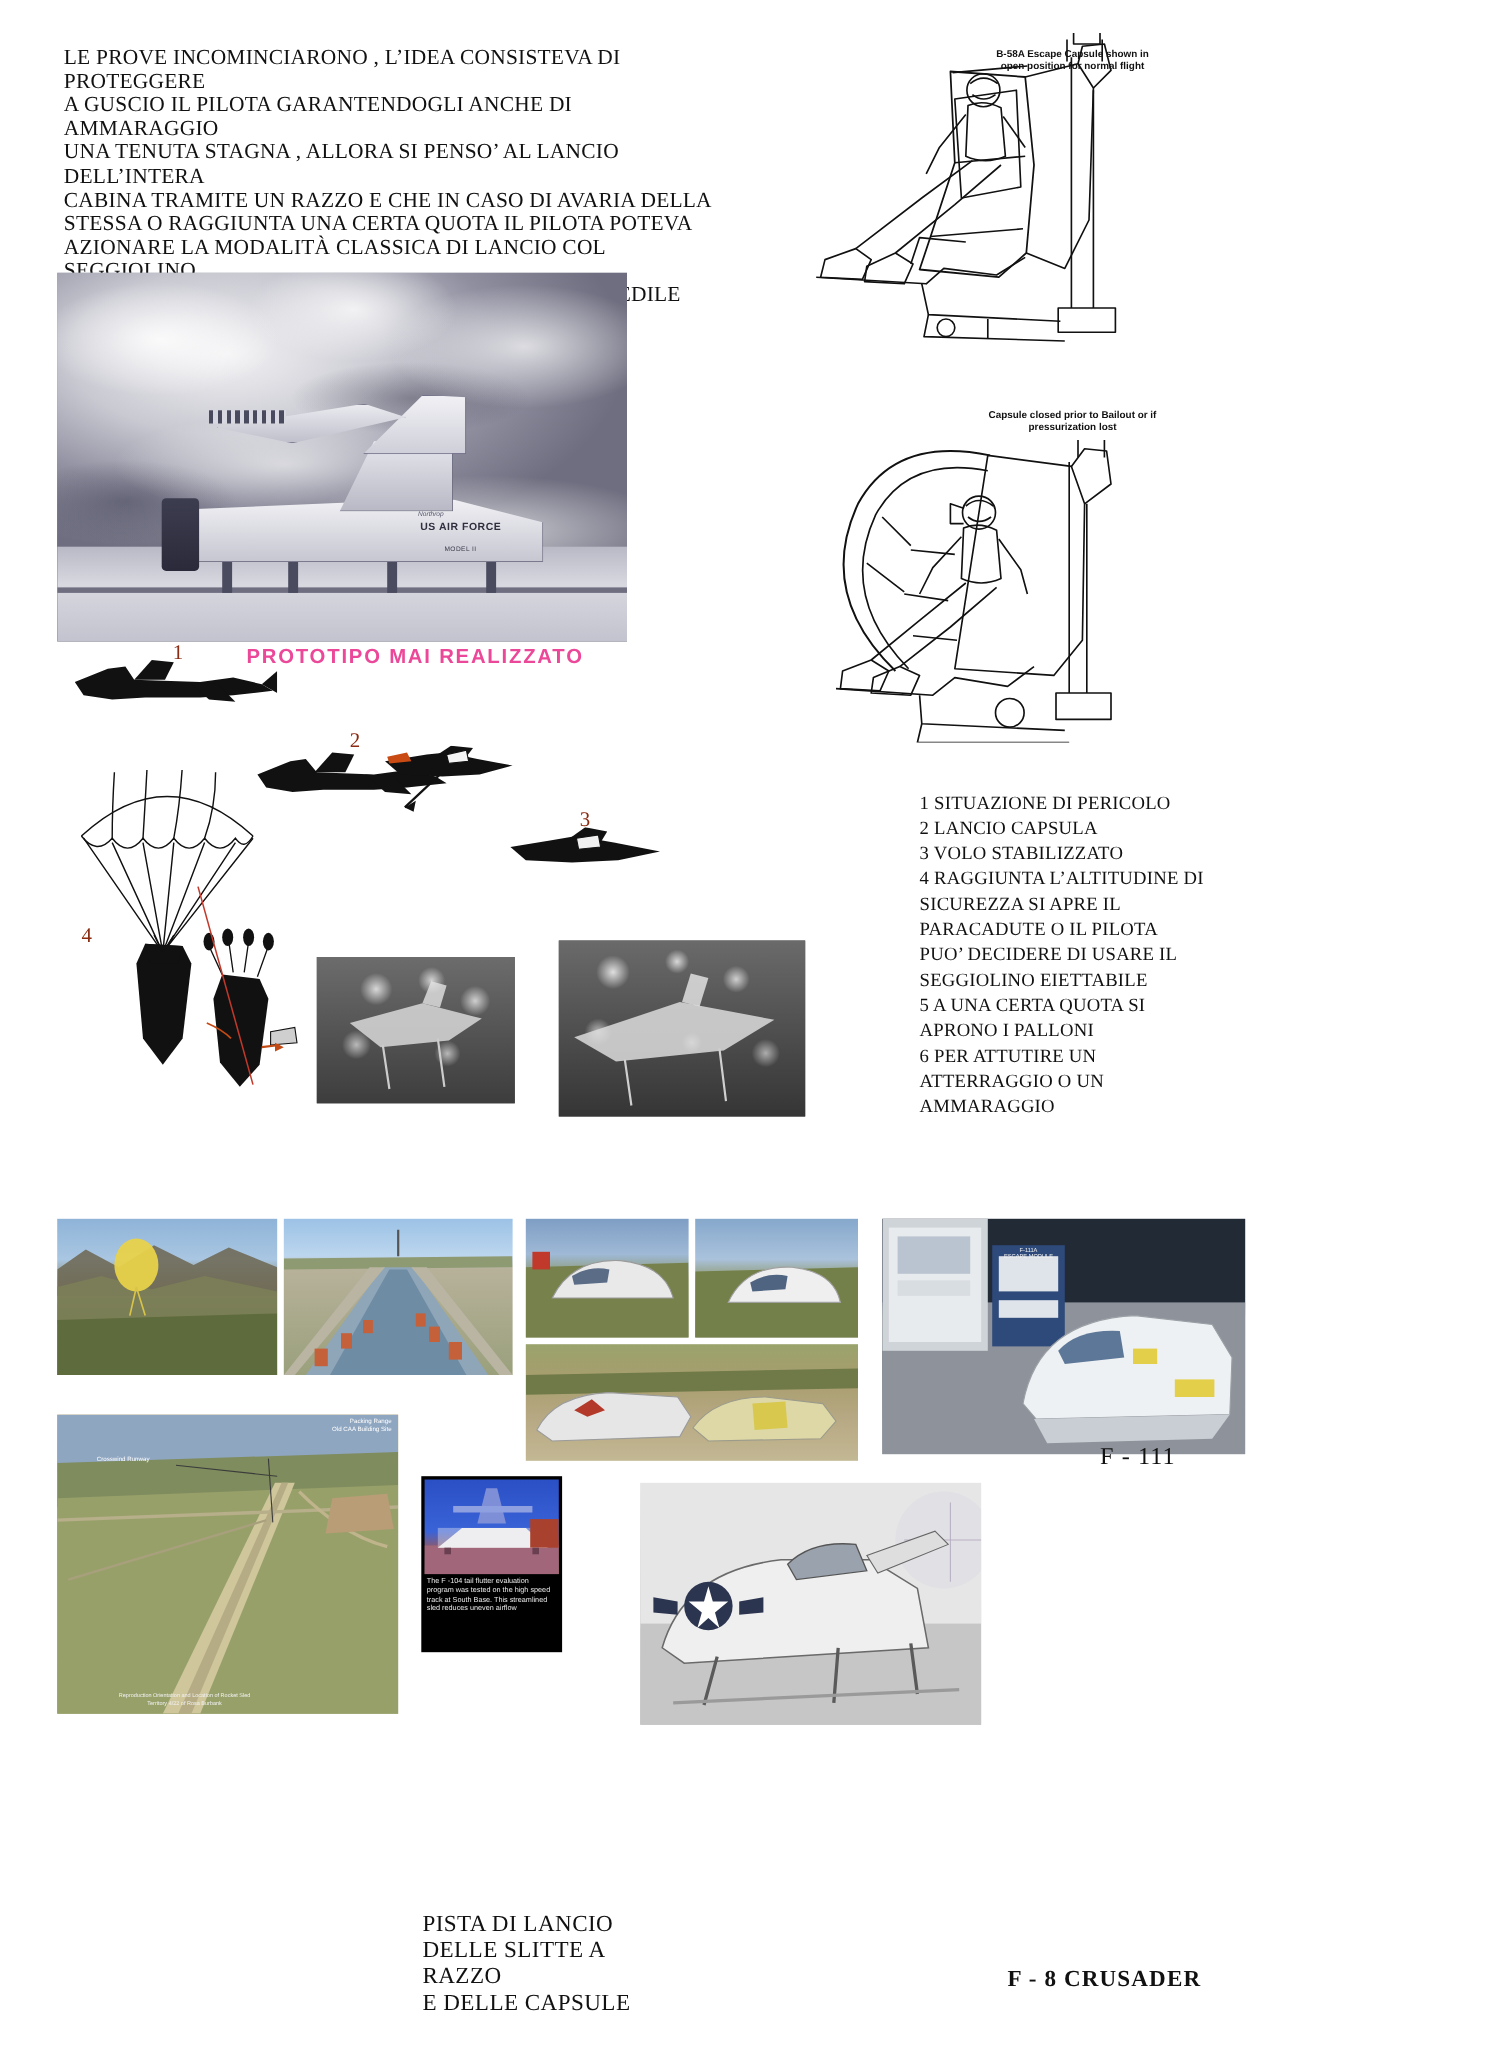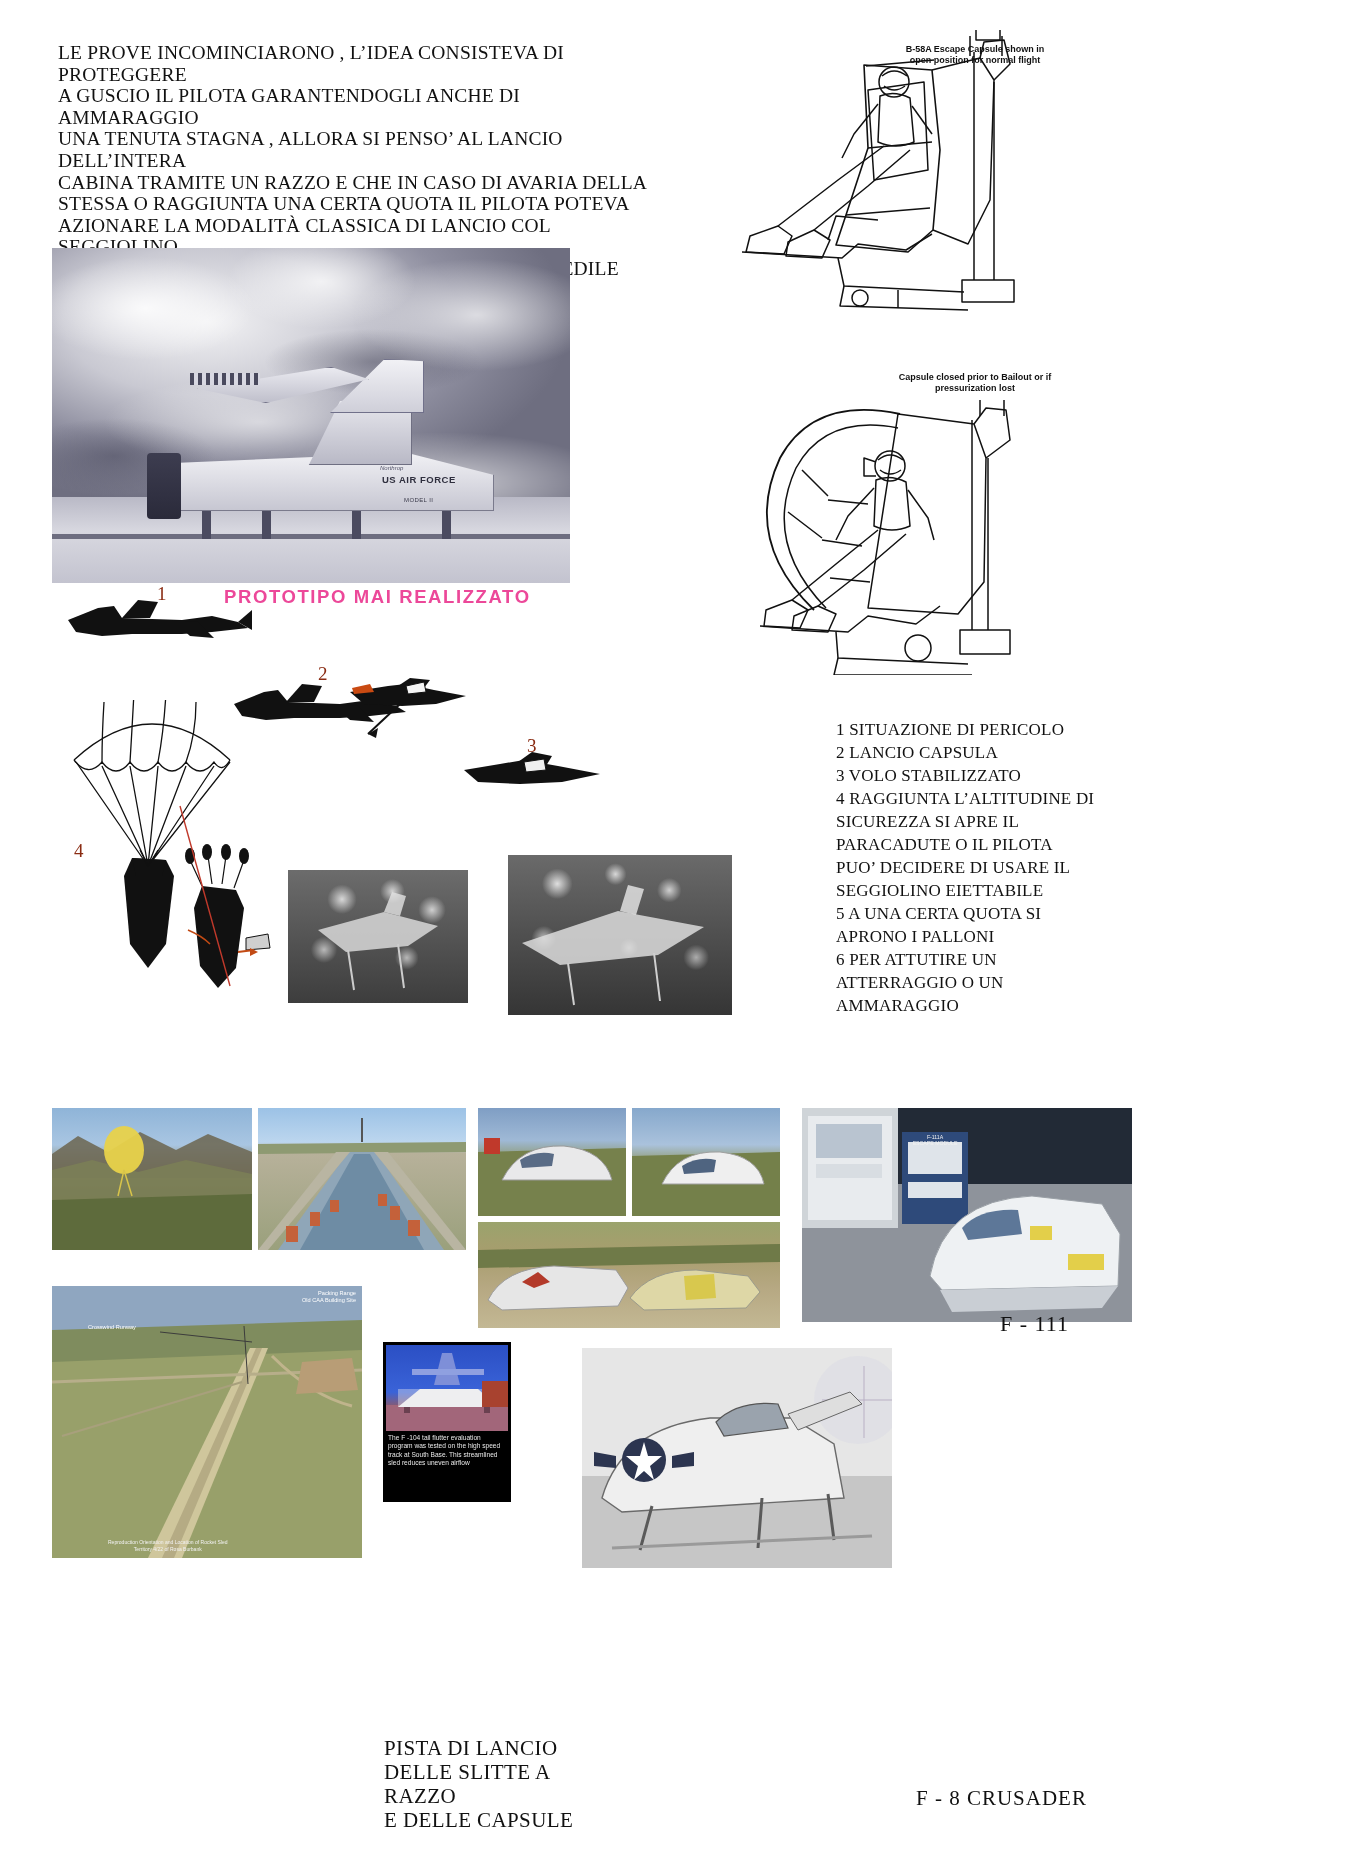--- a/index.html
+++ b/index.html
@@ -81,21 +81,21 @@
       repeating-linear-gradient(-45deg,rgba(255,255,255,.10) 0 2px,transparent 2px 5px);}
 
   #sled-card{left:383px;top:1342px;width:128px;height:160px;background:#000;}
   #sled-card .pic{position:absolute;left:3px;top:3px;width:122px;height:86px;
     background:linear-gradient(#2b4fc4 0%,#3a63d8 55%,#8a5a6e 72%,#b07a7e 100%);}
   #sled-card .txt{position:absolute;left:5px;top:92px;width:118px;
     font-family:"Liberation Sans",sans-serif;font-size:6.6px;line-height:8.4px;color:#e8e8e8;}
 
   #track-cap{left:368px;top:1736px;width:210px;font-size:21px;line-height:24px;white-space:pre-line;margin-left:16px;}
   #f111-cap{left:1000px;top:1311px;font-size:22px;letter-spacing:1px;}
-  #f8-cap{left:916px;top:1786px;font-size:21px;letter-spacing:1px;}
+  #f8-cap{left:916px;top:1786px;font-size:21px;letter-spacing:1px;font-weight:bold;}
 </style>
 </head>
 <body>
 
 <div class="abs" id="intro">LE PROVE INCOMINCIARONO , L’IDEA CONSISTEVA DI PROTEGGERE
 A GUSCIO IL PILOTA  GARANTENDOGLI ANCHE DI AMMARAGGIO
 UNA TENUTA STAGNA , ALLORA SI PENSO’ AL LANCIO DELL’INTERA
 CABINA TRAMITE UN RAZZO E CHE IN CASO DI AVARIA DELLA
 STESSA O RAGGIUNTA UNA CERTA QUOTA IL PILOTA POTEVA
 AZIONARE LA MODALITÀ CLASSICA DI LANCIO COL SEGGIOLINO

